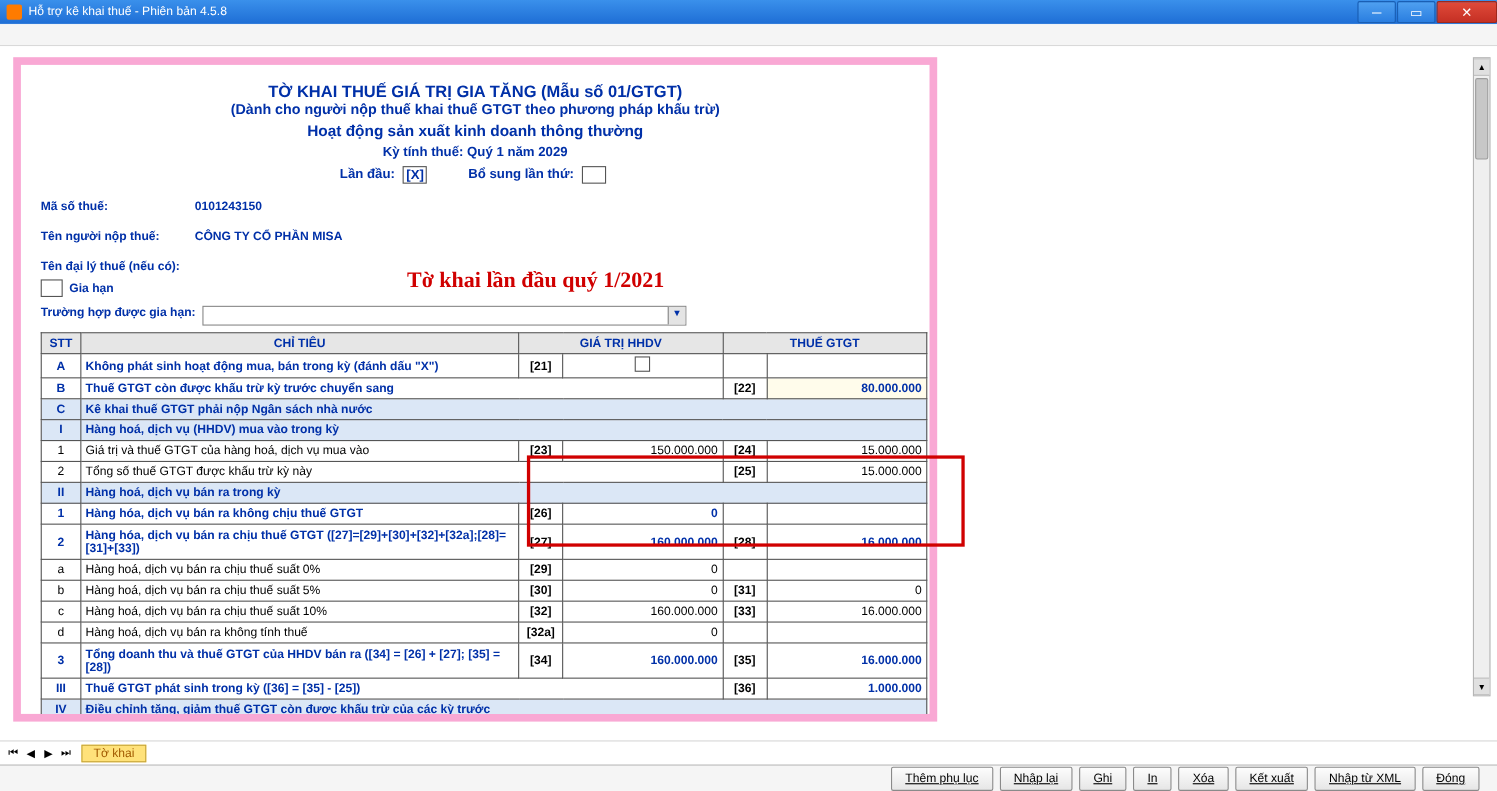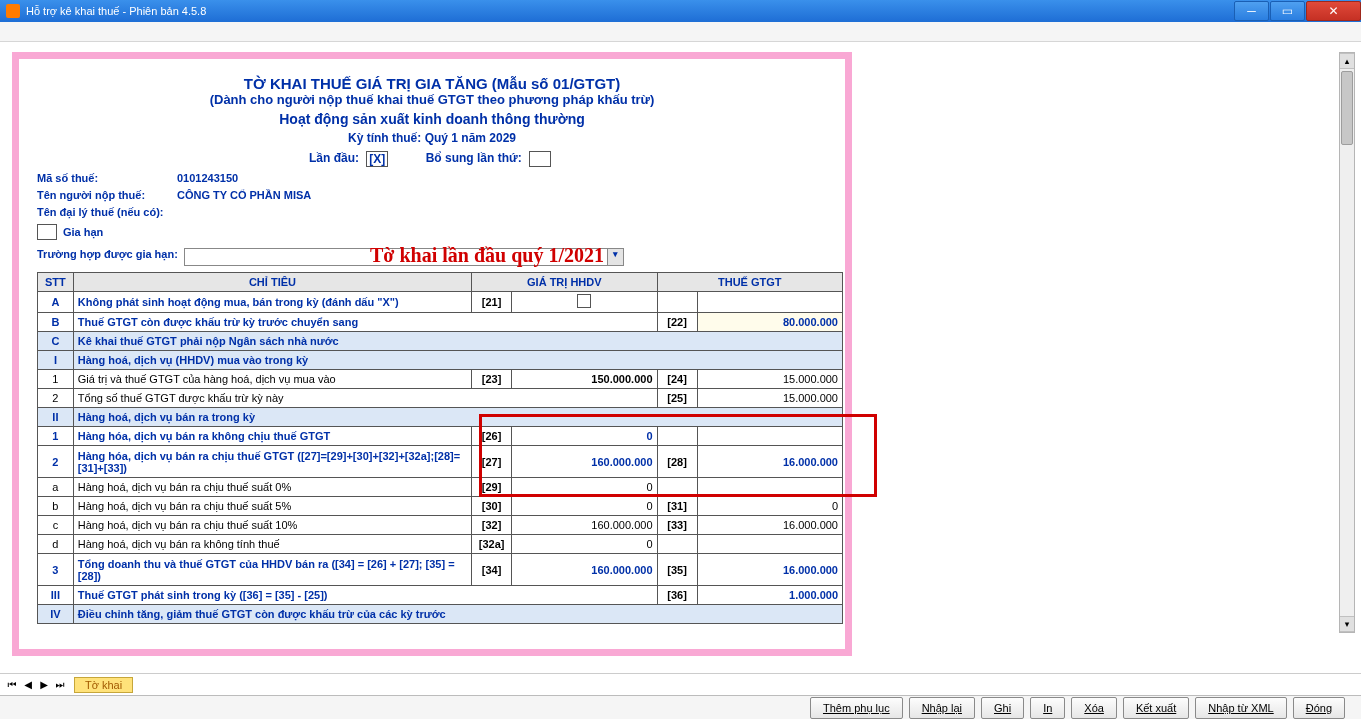--- a/index.html
+++ b/index.html
@@ -19,21 +19,21 @@
 .scrollbar { position:absolute; top:10px; right:6px; bottom:40px; width:16px; border:1px solid #b5b5b5; background:#efefef; display:flex; flex-direction:column; justify-content:space-between;}
 .scroll-arrow { height:16px; background:#e0e0e0; border-bottom:1px solid #c0c0c0; border-top:1px solid #c0c0c0; text-align:center; font-size:9px; line-height:14px;}
 .scroll-thumb { position:absolute; top:18px; left:1px; right:1px; height:74px; background:#c7c7c7; border:1px solid #9d9d9d; border-radius:2px;}
 h1.form-title { text-align:center; color:#0030a8; font-size:15px; font-weight:bold;}
 .subtitle { text-align:center; color:#0030a8; font-size:13px; font-weight:bold;}
 .activity { text-align:center; color:#0030a8; font-size:14px; font-weight:bold; margin-top:4px;}
 .period { text-align:center; color:#0030a8; font-size:12px; font-weight:bold; margin-top:4px;}
 .period-row { text-align:center; margin-top:6px;}
 .period-row span { color:#0030a8; font-weight:bold; font-size:12px;}
 .chk-small { display:inline-block; width:22px; height:16px; border:1px solid #555; text-align:center; line-height:14px; font-size:11px; vertical-align:middle; margin:0 4px;}
-.info-row { display:flex; margin-top:5px; font-size:11px;}
+.info-row { display:flex; margin-top:15px; font-size:11px;}
 .info-lbl { color:#0030a8; font-weight:bold; width:140px;}
 .info-val { color:#0030a8; font-weight:bold;}
 .red-note { position:absolute; left:370px; top:202px; color:#d00000; font-size:20px; font-weight:bold; font-family:'Times New Roman',serif;}
 .red-box { position:absolute; left:479px; top:372px; width:398px; height:83px; border:3px solid #d00000; z-index:5; pointer-events:none;}
 .chk-outer { width:20px; height:16px; border:1px solid #555; display:inline-block; vertical-align:middle; margin-right:6px;}
 .ext-row { margin-top:8px; color:#0030a8; font-weight:bold; font-size:11px; display:flex; align-items:flex-start; gap:6px;}
 .ext-sel { width:440px; height:18px; border:1px solid #888; background:#fff; display:inline-flex; align-items:center; justify-content:flex-end;}
 .ext-sel .dd { width:16px; height:16px; border-left:1px solid #888; background:#e4e4e4; text-align:center; font-size:9px;}
 table.grid { width:806px; border-collapse:collapse; margin-top:6px; table-layout:fixed; font-size:11px;}
 table.grid th, table.grid td { border:1px solid #555; padding:2px 4px; height:19px; }
@@ -155,21 +155,21 @@
               <td class="desc-cell" colspan="5">Kê khai thuế GTGT phải nộp Ngân sách nhà nước</td>
             </tr>
             <tr class="section-row">
               <td class="stt-cell">I</td>
               <td class="desc-cell" colspan="5">Hàng hoá, dịch vụ (HHDV) mua vào trong kỳ</td>
             </tr>
             <tr>
               <td class="stt-cell" style="color:#000;font-weight:normal">1</td>
               <td class="desc-cell normal">Giá trị và thuế GTGT của hàng hoá, dịch vụ mua vào</td>
               <td class="code-cell">[23]</td>
-              <td class="num-cell" style="font-weight:bold;color:#000">150.000.000</td>
+              <td class="num-cell" style="font-weight:normal;color:#000">150.000.000</td>
               <td class="code-cell">[24]</td>
               <td class="num-cell" style="font-weight:normal;color:#000">15.000.000</td>
             </tr>
             <tr>
               <td class="stt-cell" style="color:#000;font-weight:normal">2</td>
               <td class="desc-cell normal" colspan="3">Tổng số thuế GTGT được khấu trừ kỳ này</td>
               <td class="code-cell">[25]</td>
               <td class="num-cell" style="font-weight:normal;color:#000">15.000.000</td>
             </tr>
             <tr class="section-row">

